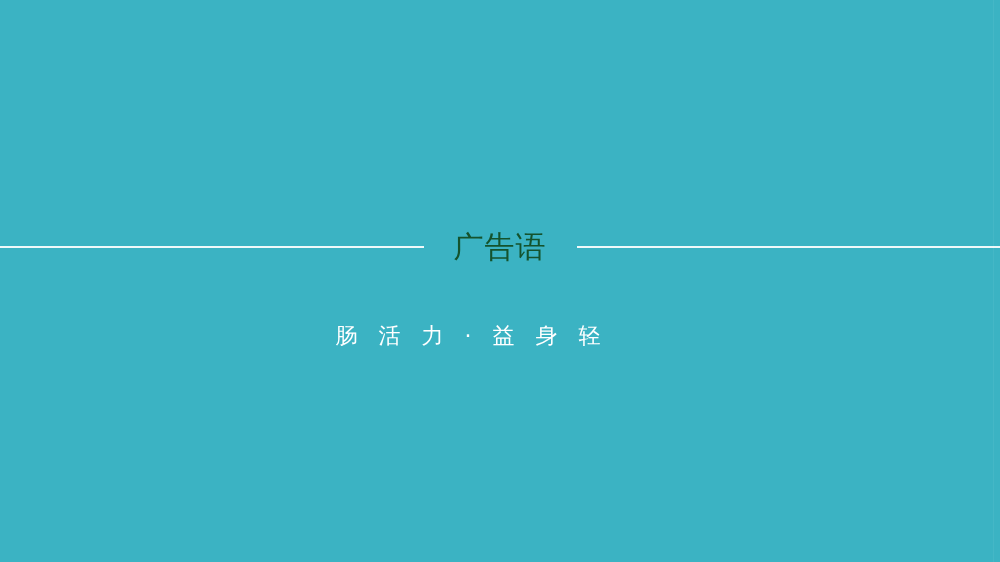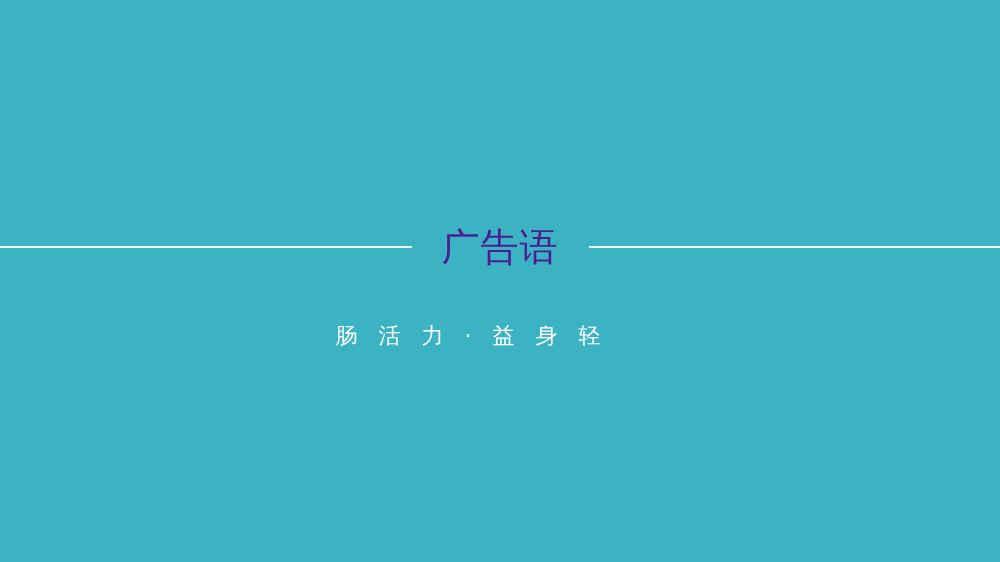--- a/index.html
+++ b/index.html
@@ -51,24 +51,24 @@
   .rule {
     flex: 1 1 auto;
     height: 2px;
     background: #ffffff;
     opacity: 0.92;
   }
 
   #title-text {
     flex: 0 0 auto;
     padding: 0 30px;
-    font-size: 38px;
+    font-size: 30px;
     line-height: 42px;
     font-weight: 300;
-    color: #4c1d95;
+    color: #14532d;
     letter-spacing: 1px;
     white-space: nowrap;
   }
 
   
   #subtitle-text {
     position: absolute;
     top: 322px;
     left: 0;
     width: 936px;

